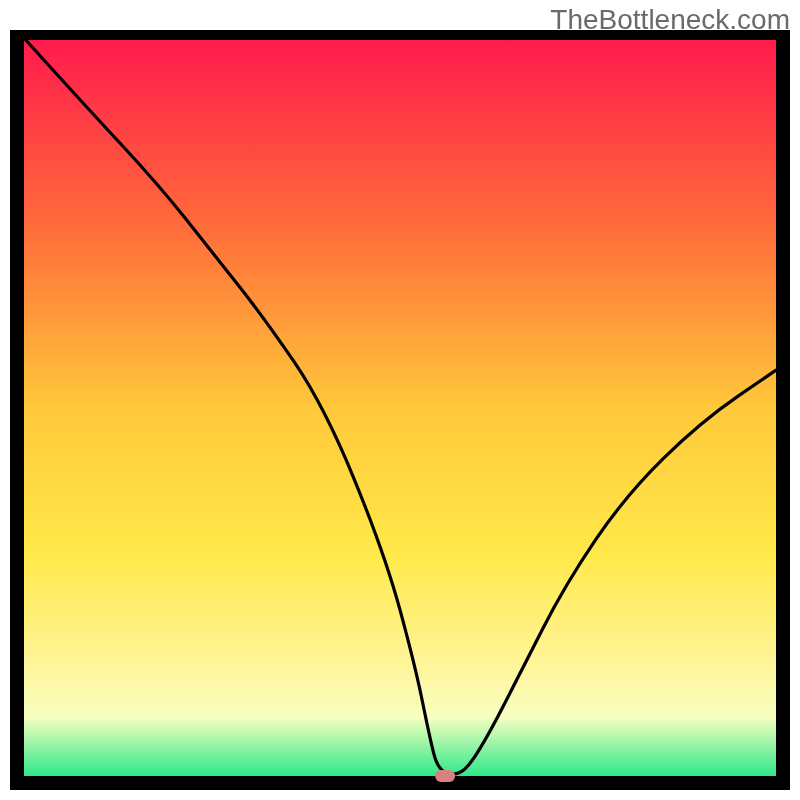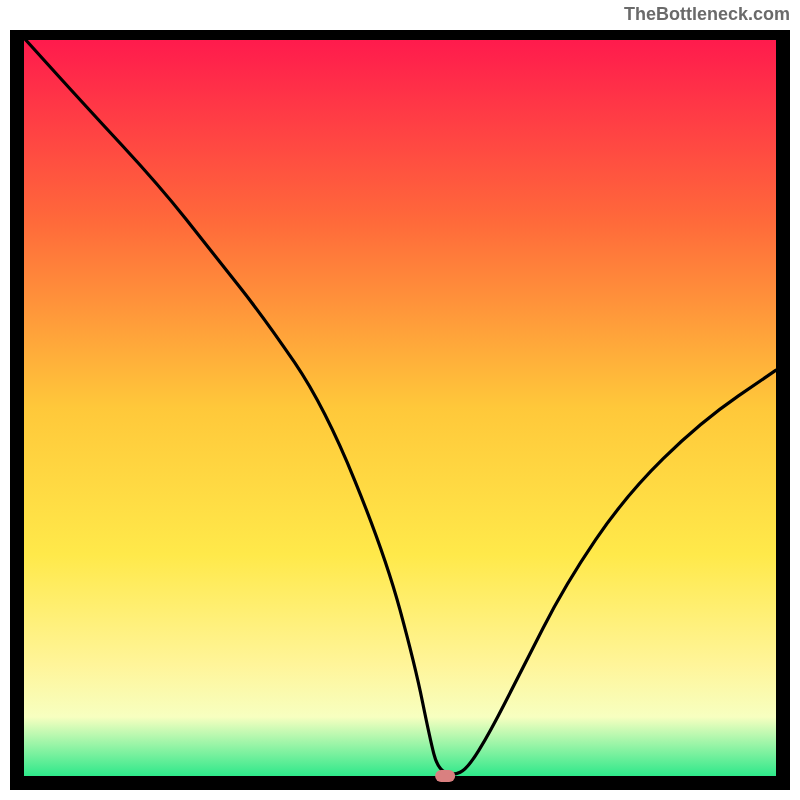--- a/index.html
+++ b/index.html
@@ -11,22 +11,22 @@
   .container {
     width: 800px;
     height: 800px;
     position: relative;
   }
   .watermark {
     position: absolute;
     top: 4px;
     right: 10px;
     color: #6a6a6a;
-    font-size: 18px;
-    font-weight: 700;
+    font-size: 28px;
+    font-weight: 400;
     z-index: 10;
   }
   .chart-area {
     position: absolute;
     left: 10px;
     top: 30px;
     width: 780px;
     height: 760px;
   }
   svg {

